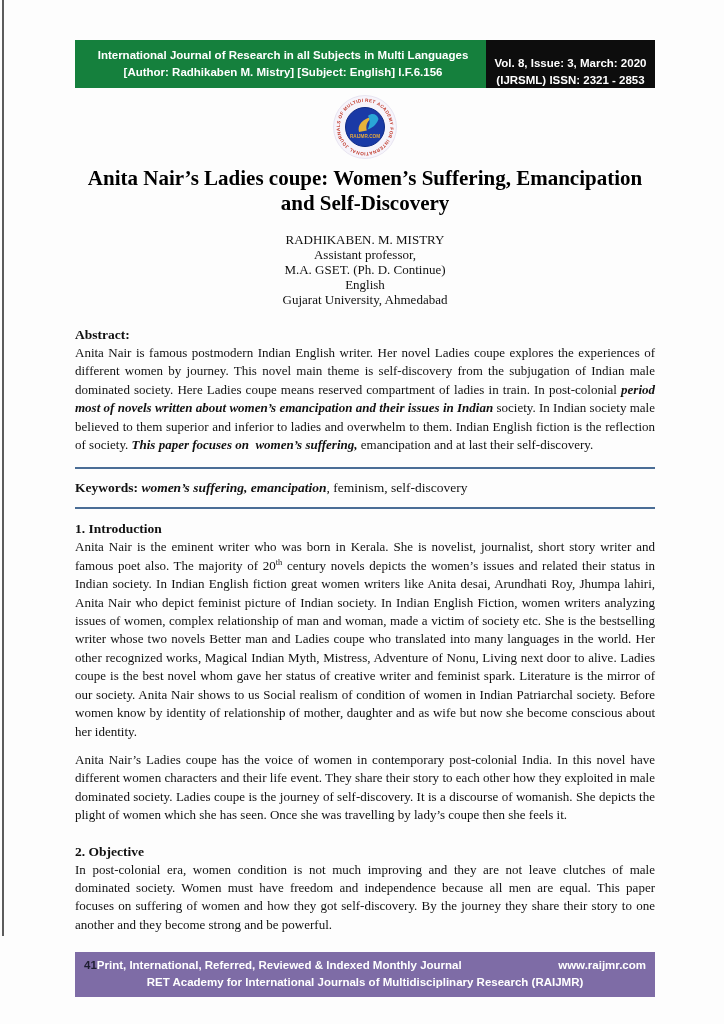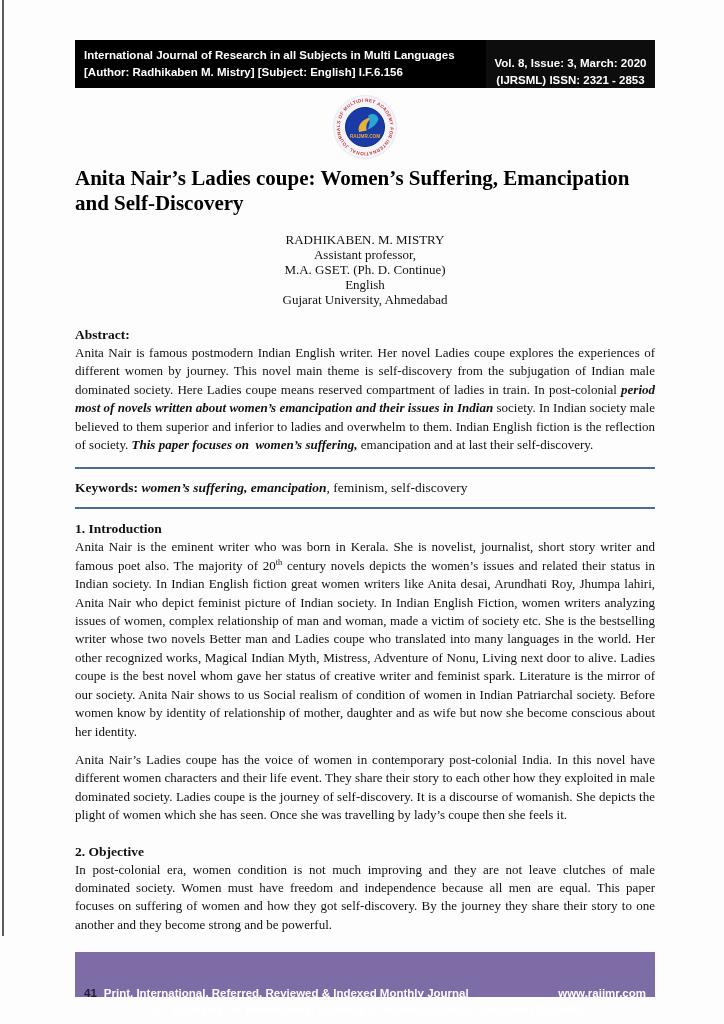--- a/index.html
+++ b/index.html
@@ -5,43 +5,43 @@
   html,body{margin:0;padding:0;}
   body{
     width:724px;height:1024px;position:relative;background:#fdfdfd;overflow:hidden;
     font-family:"Liberation Serif","DejaVu Serif",serif;color:#111;
   }
   .edge-line{position:absolute;left:2px;top:0;width:2px;height:936px;background:#3f3f3f;opacity:.85;}
   .col{position:absolute;left:75px;top:0;width:580px;}
   
   .band{margin-top:40px;height:48px;display:flex;font-family:"Liberation Sans","DejaVu Sans",sans-serif;
         font-weight:bold;font-size:11.5px;color:#fff;}
-  .band-left{background:#000000;flex:0 0 411px;box-sizing:border-box;padding:7px 4px 0 9px;line-height:17px;}
+  .band-left{background:#15803d;flex:0 0 411px;box-sizing:border-box;padding:7px 4px 0 9px;line-height:17px;text-align:center;}
   .band-right{background:#0d0d0d;flex:1;text-align:center;padding-top:15px;line-height:17px;}
   
   .logo-wrap{width:64px;height:64px;margin:7px auto 0 auto;}
   
-  .title{font-size:21px;font-weight:bold;text-align:left;line-height:25px;margin:7px 0 0 0;color:#000;}
+  .title{font-size:21px;font-weight:bold;text-align:center;line-height:25px;margin:7px 0 0 0;color:#000;}
   .author-block{text-align:center;font-size:13px;line-height:15px;margin-top:16px;}
   .author-block .a-name{font-size:13px;}
   
   .h{font-weight:bold;font-size:13.5px;margin-top:18px;line-height:18px;}
   p.body{font-size:13px;line-height:18.4px;text-align:justify;margin:0;}
   p.body + p.body{margin-top:10px;}
   .rule{border:none;border-top:2px solid #4a6d96;margin:13px 0 0 0;}
   .keywords{font-size:13.5px;margin:10px 0 0 0;line-height:18px;}
   .keywords .kw-label{font-weight:bold;}
   .it{font-style:italic;}
   .bd{font-weight:bold;}
   sup{font-size:.65em;vertical-align:super;line-height:0;}
   
   .footer-band{position:absolute;left:75px;top:952px;width:580px;height:45px;box-sizing:border-box;
     background:#7e6ca6;color:#fff;font-family:"Liberation Sans","DejaVu Sans",sans-serif;
     font-weight:bold;font-size:11.5px;padding:6px 9px 0 9px;}
-  .f-row1{display:flex;align-items:flex-end;gap:7px;line-height:15px;margin-top:28px;}
+  .f-row1{display:flex;align-items:flex-end;line-height:15px;}
   .pagenum{color:#1d1d30;}
   .site{margin-left:auto;}
   .f-row2{text-align:center;margin-top:2px;line-height:15px;}
   .ring-text{font-family:"Liberation Sans","DejaVu Sans",sans-serif;font-size:4.6px;font-weight:bold;
     fill:#c23a2b;letter-spacing:.4px;}
   .logo-name{font-family:"Liberation Sans","DejaVu Sans",sans-serif;font-weight:bold;fill:#e6a93c;}
 </style>
 </head>
 <body>
 

